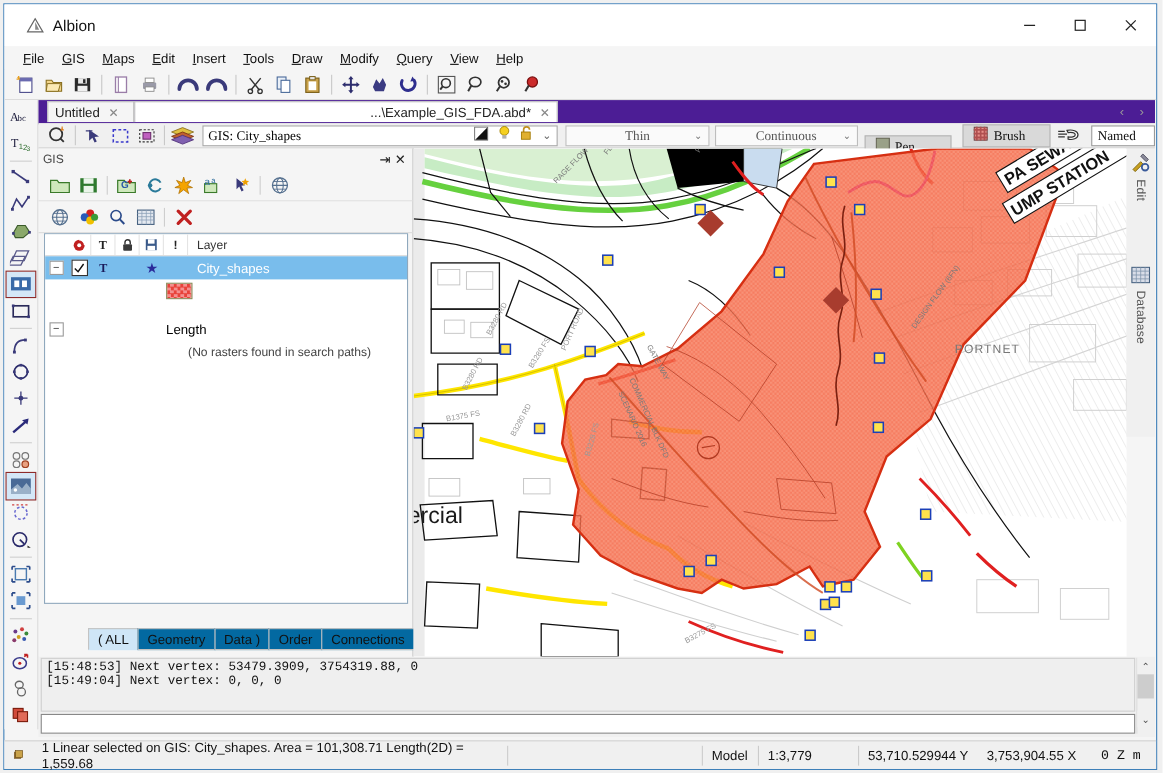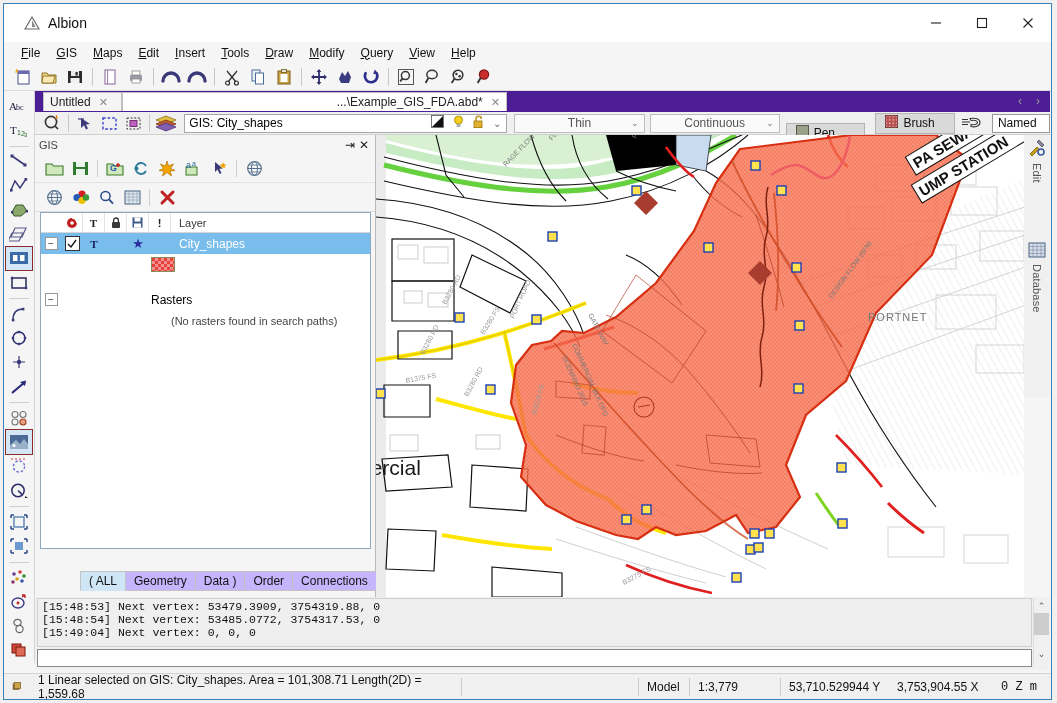--- a/index.html
+++ b/index.html
@@ -35,21 +35,21 @@
   .tabstrip{position:absolute;left:31px;top:87px;right:1px;height:21px;background:#4c1d95;border-bottom:1px solid #c9c9c9;}
   .dtab{position:absolute;top:1px;height:19px;background:#f5f5f5;border:1px solid #c0c0c0;border-bottom:none;
         display:flex;align-items:center;padding:0 6px;box-sizing:border-box;font-size:12px;color:#222;}
   .dtab.a{background:#fff;}
   .dtab .cx{margin-left:8px;color:#888;font-size:11px;}
   .nav-arrows{position:absolute;right:4px;top:3px;display:flex;gap:2px;color:#9a9a9a;font-size:12px;}
   .nav-arrows span{width:16px;text-align:center;}
 
   
   .ctxbar{position:absolute;left:31px;top:108px;right:1px;height:23px;background:#f0f0f0;border-bottom:1px solid #cfcfcf;
-          display:flex;align-items:center;padding-left:5px;box-sizing:border-box;}
+          display:flex;align-items:center;padding-left:5px;box-sizing:border-box;font-family:Liberation Serif, serif;}
   .ctx-ic{width:25px;height:21px;display:flex;align-items:center;justify-content:center;}
   .ctx-combo{height:19px;background:#fff;border:1px solid #a7a7a7;display:flex;align-items:center;padding:0 4px;box-sizing:border-box;font-size:12px;}
   .ctx-plain{height:19px;border:1px solid #bdbdbd;background:#fafafa;display:flex;align-items:center;justify-content:center;
              box-sizing:border-box;color:#555;font-size:12px;position:relative;}
   .ctx-plain .arw{position:absolute;right:5px;color:#777;font-size:9px;}
   .ctx-btn{height:21px;background:#d9d9d9;border:1px solid #b4b4b4;display:flex;align-items:center;gap:5px;
            padding:0 9px;box-sizing:border-box;font-size:12px;color:#111;}
 
   
   .right-rail{position:absolute;right:1px;top:131px;width:26px;height:262px;background:#f0f0f0;border-left:1px solid #cfcfcf;}
@@ -74,21 +74,21 @@
   .cellcol{width:22px;display:flex;align-items:center;justify-content:center;flex:0 0 22px;}
   .lyr-label{padding-left:8px;}
   .expander{width:11px;height:11px;border:1px solid #9a9a9a;background:#fff;display:flex;align-items:center;justify-content:center;
             font-size:10px;line-height:9px;color:#333;}
   .swatch{width:22px;height:13px;border:1px solid #8b8b5a;
           background:
             repeating-conic-gradient(#f3908f 0% 25%, #e8433a 0% 50%) 0 0/6px 6px;}
   .rasters-note{font-size:11px;color:#444;}
 
   .btabs{position:absolute;left:5px;top:435px;width:331px;height:21px;display:flex;align-items:flex-end;padding-left:40px;}
-  .btab{height:20px;border:1px solid #c3c3c3;background:#c4b5fd;display:flex;align-items:center;padding:0 8px;
+  .btab{height:20px;border:1px solid #c3c3c3;background:#0369a1;display:flex;align-items:center;padding:0 8px;
         box-sizing:border-box;font-size:12px;color:#111;margin-right:-1px;}
   .btab.a{background:#cfe6f7;border-bottom-color:#cfe6f7;}
 
   
   .console{position:absolute;left:31px;top:593px;right:1px;height:73px;background:#f0f0f0;box-sizing:border-box;}
   .log{position:absolute;left:2px;top:1px;right:18px;height:49px;background:#efefef;border:1px solid #cfcfcf;
        font-family:"Liberation Mono",monospace;font-size:11.5px;color:#111;padding:1px 4px;box-sizing:border-box;overflow:hidden;line-height:13px;}
   .cmdline{position:absolute;left:2px;top:52px;right:18px;height:18px;background:#fff;border:1px solid #888;box-sizing:border-box;}
   .vsb{position:absolute;right:1px;top:1px;width:15px;height:69px;background:#f0f0f0;border-left:1px solid #dcdcdc;}
   .vsb .ar{height:15px;display:flex;align-items:center;justify-content:center;color:#555;font-size:9px;background:#f0f0f0;}
@@ -707,21 +707,21 @@
       <div class="tree-row">
         <div style="width:110px;"></div>
         <div class="swatch"></div>
       </div>
 
       <div class="tree-row" style="margin-top:14px;">
         <div class="cellcol" style="flex:0 0 20px;width:20px;">
           <span class="expander">−</span>
         </div>
         <div style="width:90px;"></div>
-        <div class="lyr-label" style="padding-left:0;font-weight:normal;">Rasters</div>
+        <div class="lyr-label" style="padding-left:0;font-weight:normal;">Length</div>
       </div>
       <div class="tree-row">
         <div style="width:130px;"></div>
         <div class="rasters-note">(No rasters found in search paths)</div>
       </div>
     </div>
 
     <div class="btabs">
       <div class="btab a">( ALL</div>
       <div class="btab">Geometry</div>
@@ -930,21 +930,20 @@
         <text transform="translate(196,210) rotate(66)">COMMERCIAL BLK DFD</text>
         <text transform="translate(186,222) rotate(66)">SCENARIO 2016</text>
         <text transform="translate(456,164) rotate(-54)">DESIGN FLOW (6FN)</text>
       </g>
     </svg>
   </div>
 
   <div class="console">
     <div class="log">
       <div>[15:48:53] Next vertex: 53479.3909, 3754319.88, 0</div>
-      <div>[15:48:54] Next vertex: 53485.0772, 3754317.53, 0</div>
       <div>[15:49:04] Next vertex: 0, 0, 0</div>
     </div>
     <input class="cmdline" value="" style="">
     <div class="vsb">
       <div class="ar">⌃</div>
       <div class="thumb"></div>
       <div class="ar" style="position:absolute;top:48px;left:0;width:15px;">⌄</div>
     </div>
   </div>
 

